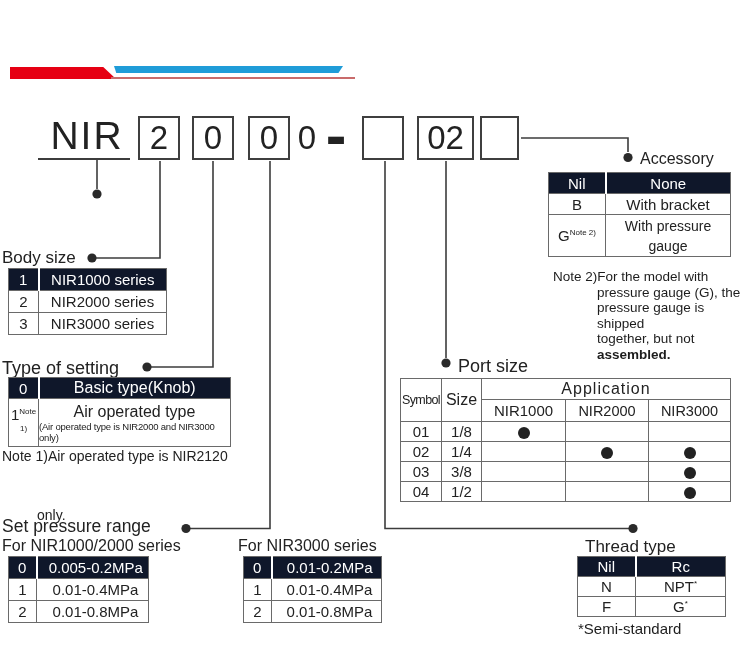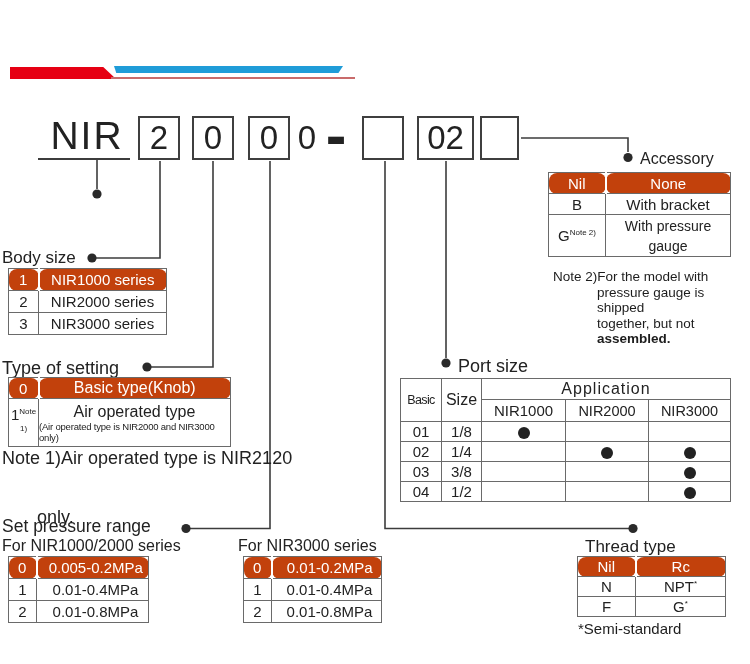--- a/index.html
+++ b/index.html
@@ -21,28 +21,28 @@
   .nir-underline{left:38px;top:158px;width:92px;height:2px;background:#3c3c3c;}
   .mbox{top:116px;width:42px;height:44px;border:2px solid #3f3f3f;box-sizing:border-box;
         display:flex;align-items:center;justify-content:center;font-size:33px;color:#222;background:#fff;}
   .free-digit{left:293px;top:116px;width:28px;height:44px;display:flex;align-items:center;justify-content:center;
         font-size:33px;color:#222;}
   .dash{left:318px;top:112px;width:36px;height:44px;display:flex;align-items:center;justify-content:center;
         font-size:62px;font-weight:800;color:#222;}
   
   .lbl{font-size:17px;color:#222;}
   .lbl-sm{font-size:16px;color:#222;}
-  .note{font-size:18px;color:#222;}
+  .note{font-size:14px;color:#222;}
   .pre{white-space:pre-line;}
   
   table.tbl{border-collapse:collapse;background:#fff;}
   table.tbl td{border:1.6px solid #6a6a6a;text-align:center;color:#222;
                font-size:15px;padding:0;box-sizing:border-box;background:#fff;}
   td.lft{text-align:left;padding-left:8px;}
-  tr.red td{background:#c2410c;color:#fff;border-radius:8px;}
+  tr.red td{background:#0f172a;color:#fff;}
   tr.red td.wdiv{border-left:2.5px solid #fff;}
   td.rh{background:#e60013;color:#fff;}
   td.wdivL{border-left:2.5px solid #fff;}
   td.wdivT{border-top:2.5px solid #fff;}
   sup.tiny{font-size:8px;vertical-align:super;line-height:0;}
   .dot{display:inline-block;width:12px;height:12px;border-radius:50%;background:#222;vertical-align:middle;}
   .subdesc{display:block;font-size:9.5px;letter-spacing:-0.2px;color:#222;line-height:11px;text-align:left;}
   svg.wires{left:0;top:0;pointer-events:none;}
 </style>
 </head>
@@ -159,21 +159,21 @@
       <td>2</td>
       <td class="lft" style="padding-left:6px;">0.01-0.8MPa</td>
     </tr>
   </tbody>
     </table>
 
   <div class="abs lbl" style="left:458px;top:356px;font-size:18px;">Port size</div>
   <table class="abs tbl" style="left:400px;top:378px;">
     <tbody>
         <tr style="height:21px;">
-      <td class="rh" rowspan="2" style="width:41px;font-size:12.5px;letter-spacing:-0.6px;">Basic</td>
+      <td class="rh" rowspan="2" style="width:41px;font-size:12.5px;letter-spacing:-0.6px;">Symbol</td>
       <td class="rh wdivL" rowspan="2" style="width:40px;font-size:16px;">Size</td>
       <td class="rh wdivL" colspan="3" style="font-size:16px;letter-spacing:1px;">Application</td>
     </tr>
     <tr style="height:22px;">
       <td class="rh wdivL wdivT" style="width:84px;font-size:15px;">NIR1000</td>
       <td class="rh wdivL wdivT" style="width:83px;font-size:14.5px;">NIR2000</td>
       <td class="rh wdivL wdivT" style="width:82px;font-size:14.5px;">NIR3000</td>
     </tr>
     <tr style="height:20px;">
       <td>01</td>
@@ -218,20 +218,21 @@
       <td class="lft">With bracket</td>
     </tr>
     <tr style="height:42px;">
       <td><span>G</span><sup class="tiny">Note 2)</sup></td>
       <td class="lft" style="font-size:14px;line-height:20px;">With pressure gauge</td>
     </tr>
   </tbody>
     </table>
   <div class="abs" style="left:553px;top:269px;font-size:13.5px;line-height:15.5px;">
     <div>Note 2)For the model with</div>
+    <div style="padding-left:44px;">pressure gauge (G), the</div>
     <div style="padding-left:44px;">pressure gauge is shipped</div>
     <div style="padding-left:44px;">together, but not</div>
     <div style="padding-left:44px;font-weight:bold;">assembled.</div>
   </div>
 
   <div class="abs lbl" style="left:585px;top:537px;">Thread type</div>
   <table class="abs tbl" style="left:577px;top:556px;">
     <tbody>
         <tr class="red" style="height:20px;">
       <td style="width:58px;">Nil</td>

